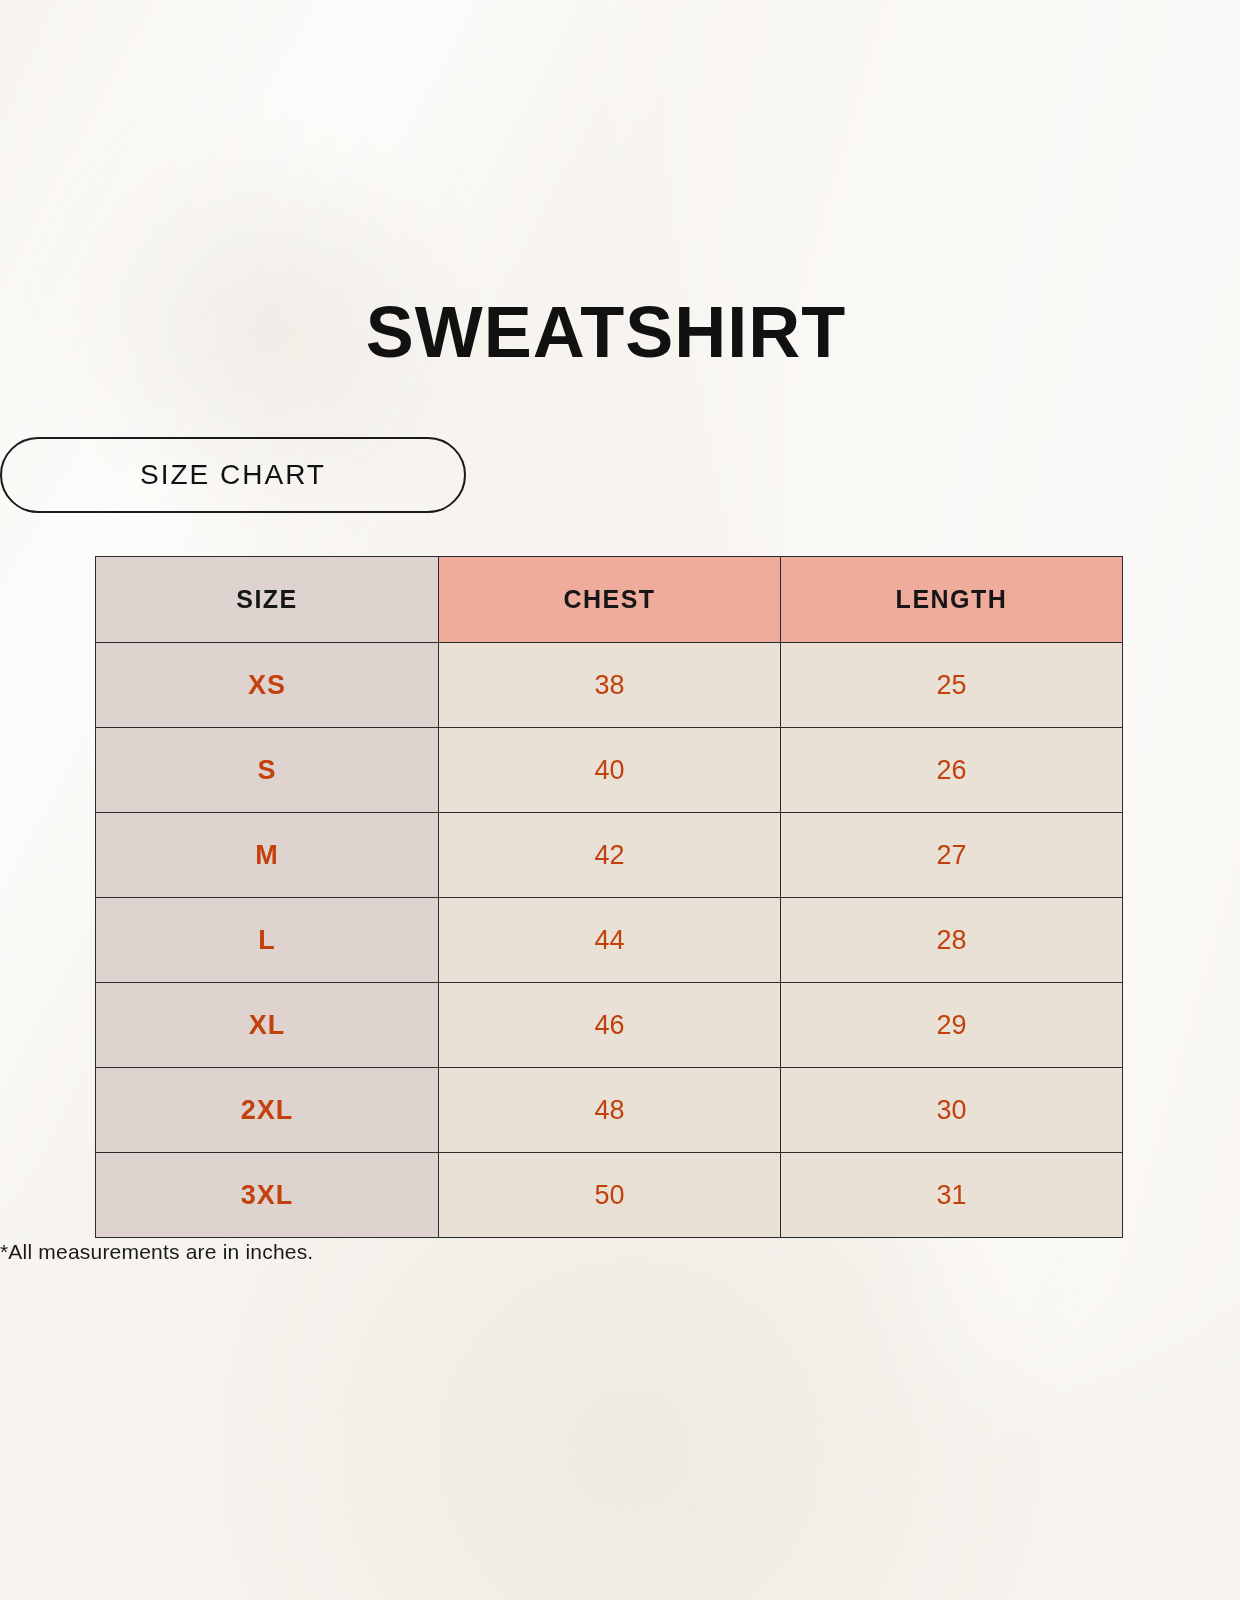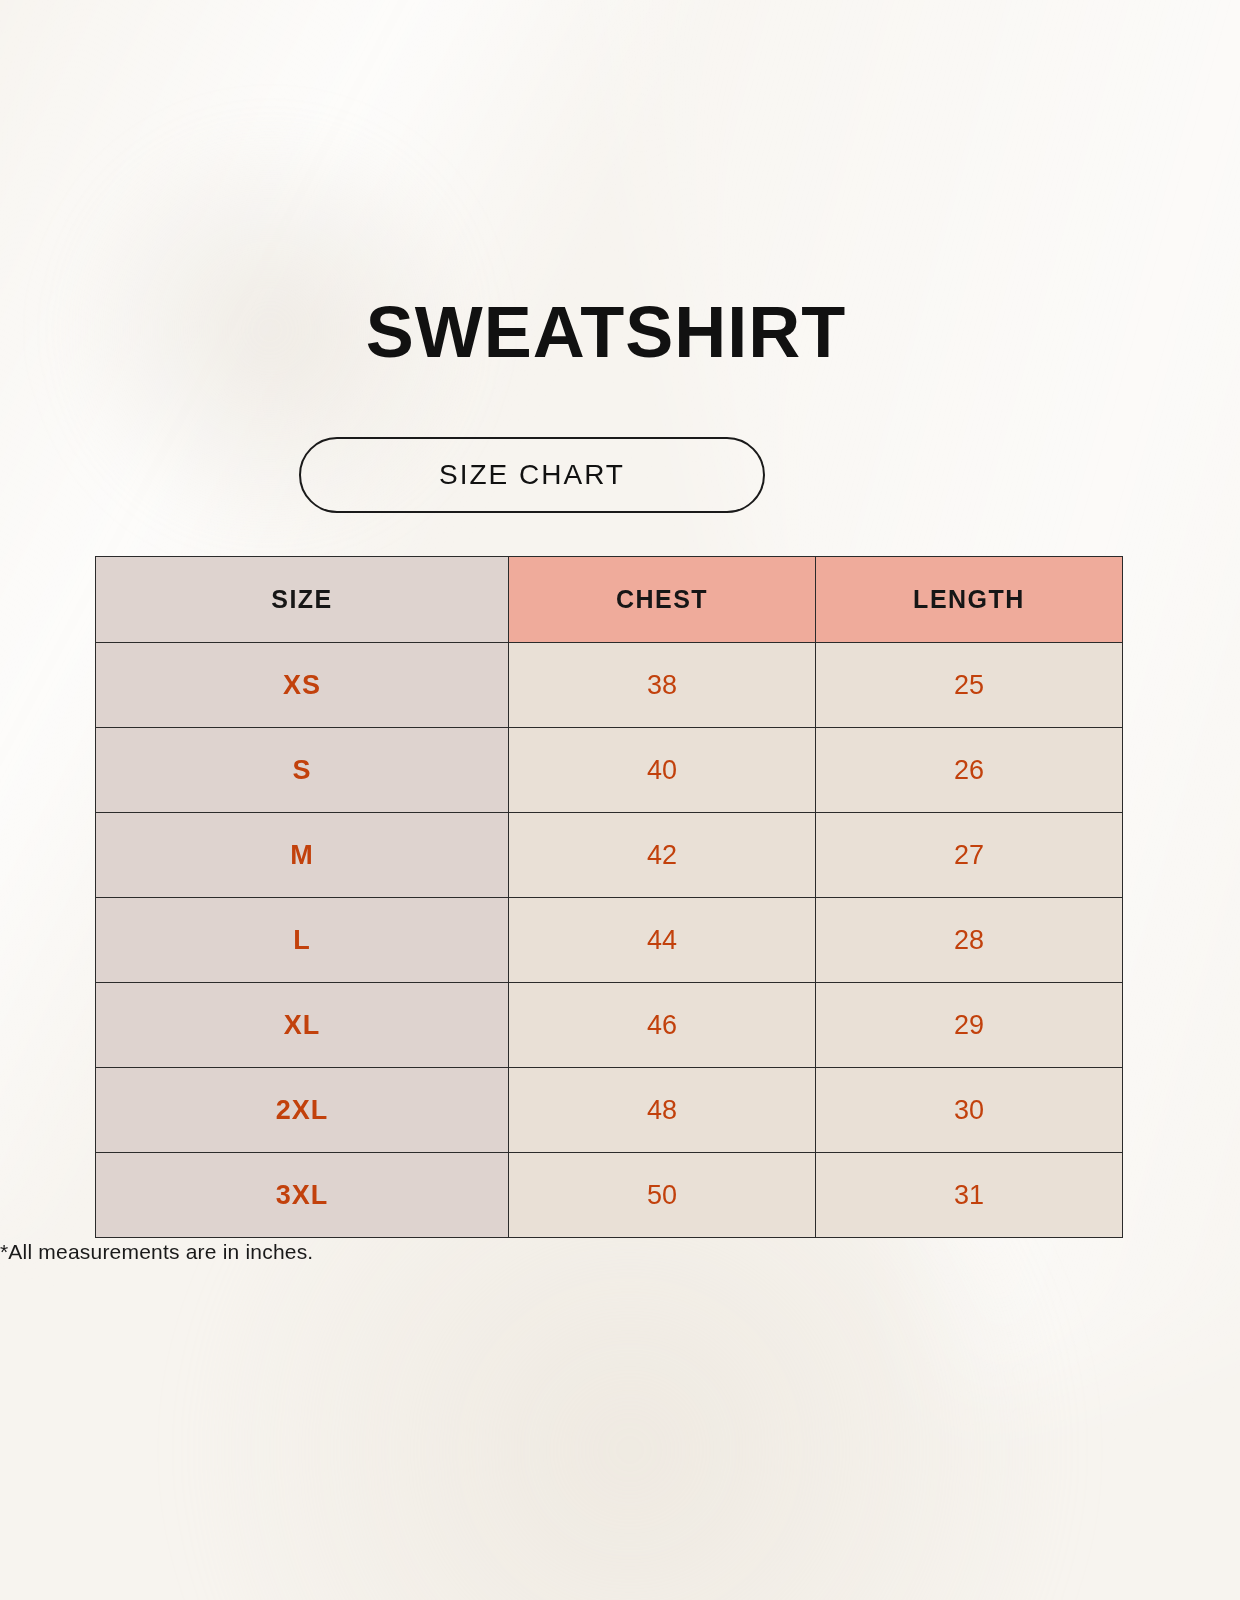--- a/index.html
+++ b/index.html
@@ -73,21 +73,21 @@
     color: #111111;
     line-height: 1;
   }
 
   .pill-wrap {
     position: absolute;
     top: 437px;
     left: 0;
     width: 1064px;
     display: flex;
-    justify-content: center;
+    justify-content: flex-start;
   }
   .pill {
     width: 466px;
     height: 76px;
     border: 2.5px solid #1a1a1a;
     border-radius: 40px;
     display: flex;
     align-items: center;
     justify-content: center;
     font-size: 28px;
@@ -115,21 +115,21 @@
     text-align: center;
     box-sizing: border-box;
   }
   table.size-table thead th {
     height: 86px;
     font-size: 25px;
     font-weight: 700;
     letter-spacing: 1.5px;
     color: #161616;
   }
-  th.head-size { background: #ded3cf; width: 413px; }
+  th.head-size { background: #ded3cf; width: 343px; }
   th.head-measure { background: #efab9b; }
   table.size-table tbody td {
     height: 85px;
     font-size: 27px;
     color: #c2410c;
   }
   td.col-size {
     background: #ded3cf;
     font-weight: 700;
     letter-spacing: 1px;

